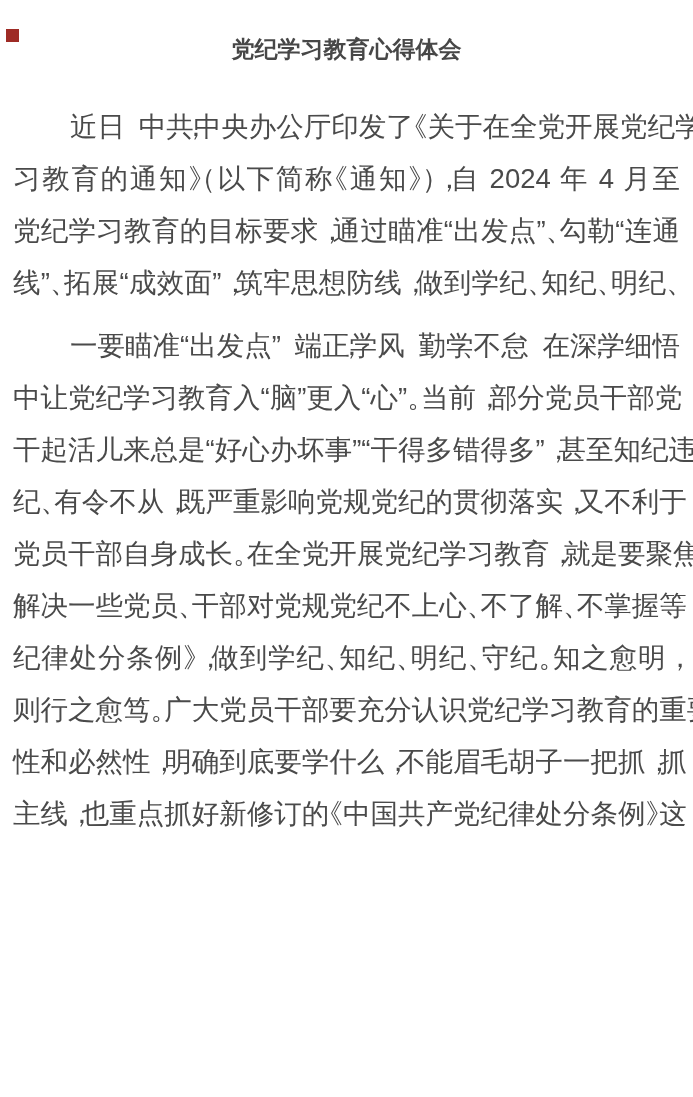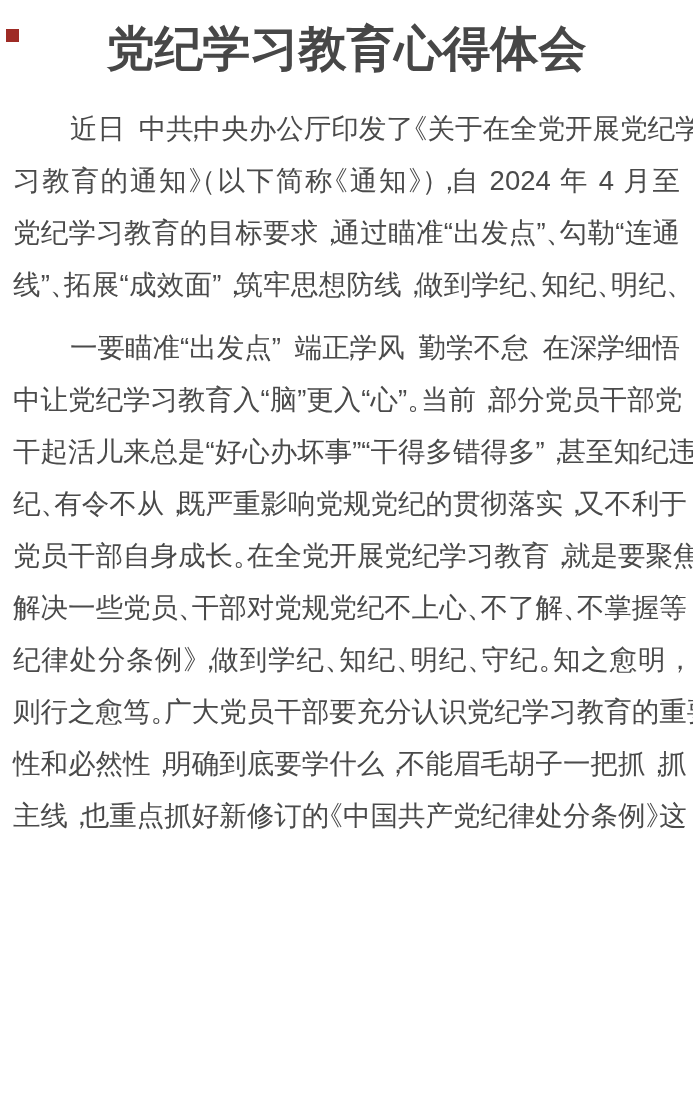--- a/index.html
+++ b/index.html
@@ -26,21 +26,21 @@
     position: absolute;
     left: 0;
     top: 0;
     width: 693px;
     height: 1097px;
     overflow: hidden;
   }
   .doc-title {
     margin-top: 27px;
     line-height: 44px;
-    font-size: 48px;
+    font-size: 23px;
     font-weight: bold;
     text-align: center;
     color: #474747;
     letter-spacing: 0;
   }
   .doc-body {
     margin-top: 30px;
     padding: 0 2px;
     color: #4a4a4a;
     font-size: 27.5px;

